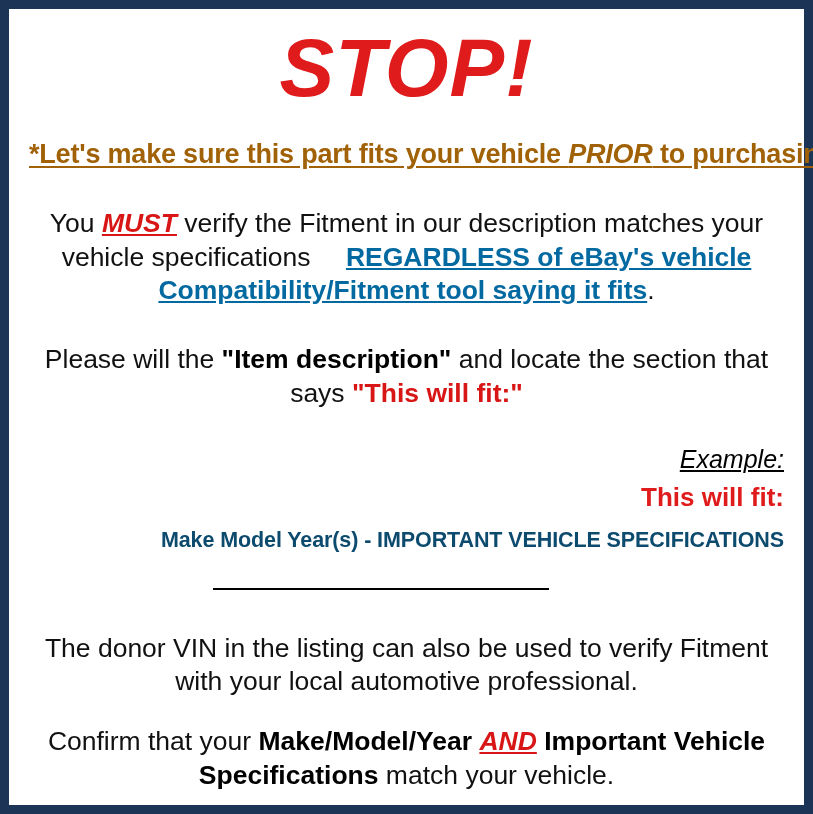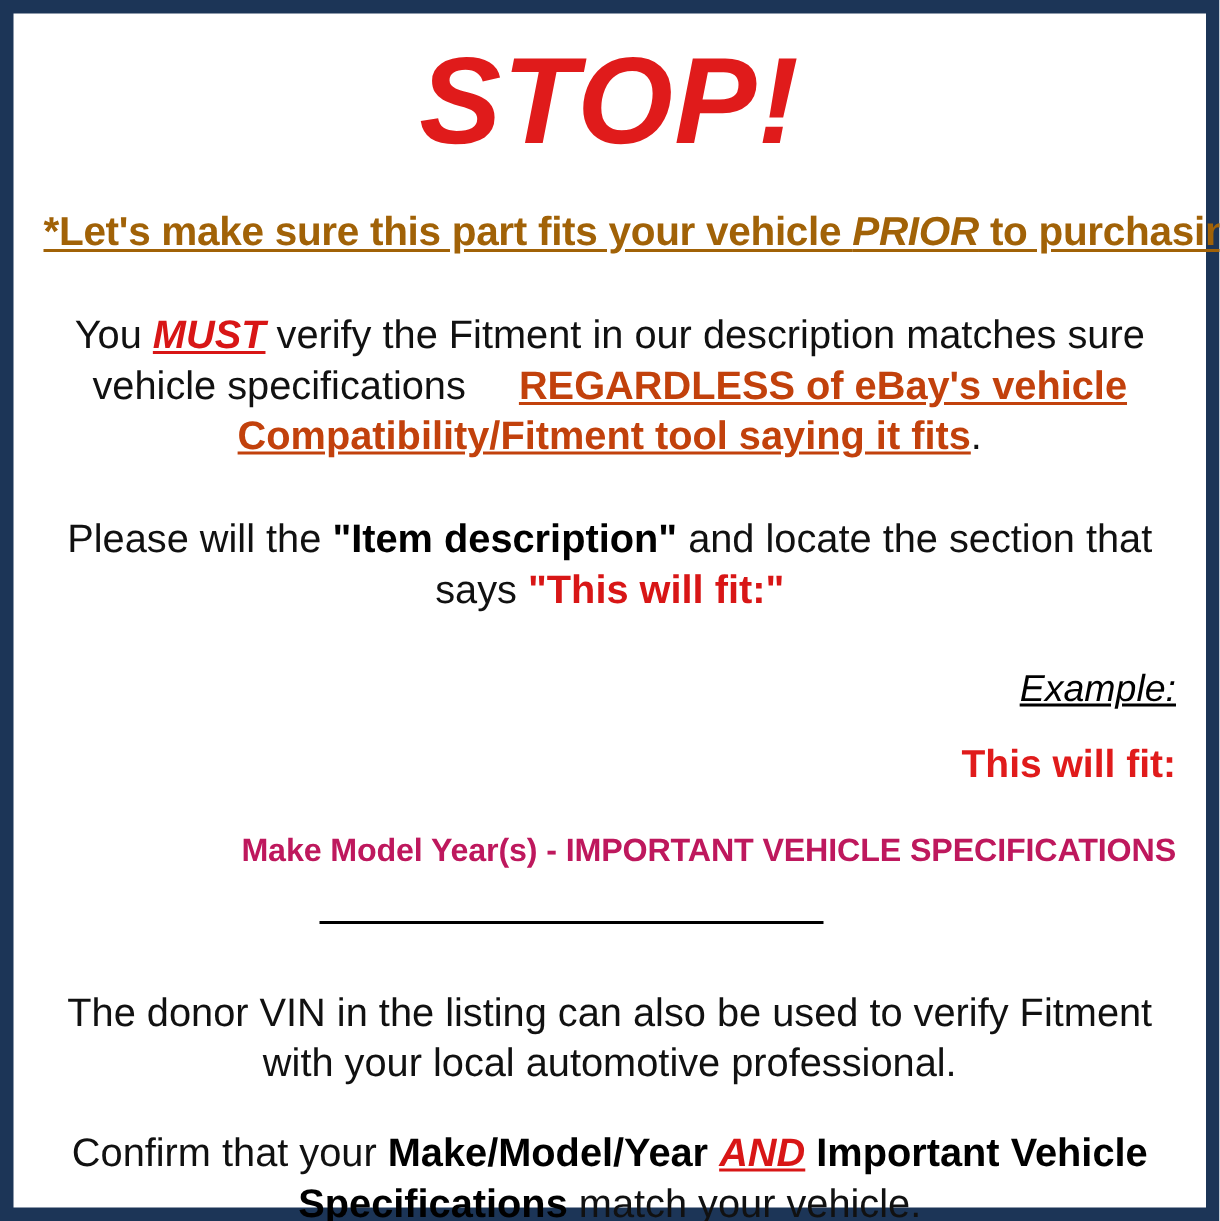--- a/index.html
+++ b/index.html
@@ -75,21 +75,21 @@
   .p-vin     { margin-top: 38px; }
 
   .em-red-u {
     color: #d81616;
     font-weight: bold;
     font-style: italic;
     text-decoration: underline;
     text-underline-offset: 2px;
   }
   .em-red-bu {
-    color: #c2410c;
+    color: #0369a1;
     font-weight: bold;
     text-decoration: underline;
     text-underline-offset: 2px;
     margin-left: 28px;
   }
   .em-red-b {
     color: #d81616;
     font-weight: bold;
   }
   .em-blk-b {
@@ -110,28 +110,28 @@
     text-decoration: underline;
     text-underline-offset: 2px;
     line-height: 1.1;
     display: inline-block;
   }
   .example-fit {
     font-size: 26px;
     font-weight: bold;
     color: #e01b1b;
     line-height: 1.16;
-    margin-top: 20px;
+    margin-top: 8px;
   }
   .example-spec {
     font-size: 21.5px;
     font-weight: bold;
-    color: #be185d;
+    color: #0c4a6e;
     line-height: 1.2;
-    margin-top: 31px;
+    margin-top: 16px;
     padding-left: 0px;
     letter-spacing: -0.1px;
     white-space: nowrap;
   }
 
   
   .divider-wrap {
     margin-top: 22px;
     text-align: center;
   }
@@ -149,21 +149,21 @@
 <div class="notice-frame">
   <div class="notice-body">
 
     <div class="headline">STOP!</div>
 
     <div class="tagline">
       <span>*Let's make sure this part fits your vehicle </span><span class="ital">PRIOR</span><span> to purchasing*</span>
     </div>
 
     <div class="para p-must">
-      <span>You </span><span class="em-red-u">MUST</span><span> verify the Fitment in our description matches sure vehicle specifications </span><span class="em-red-bu">REGARDLESS of eBay's vehicle Compatibility/Fitment tool saying it fits</span><span>.</span>
+      <span>You </span><span class="em-red-u">MUST</span><span> verify the Fitment in our description matches your vehicle specifications </span><span class="em-red-bu">REGARDLESS of eBay's vehicle Compatibility/Fitment tool saying it fits</span><span>.</span>
     </div>
 
     <div class="para p-itemdesc">
       <span>Please will the </span><span class="em-blk-b">"Item description"</span><span> and locate the section that says </span><span class="em-red-b">"This will fit:"</span>
     </div>
 
     <div class="example-block">
       <div>
         <span class="example-label">Example:</span>
       </div>

